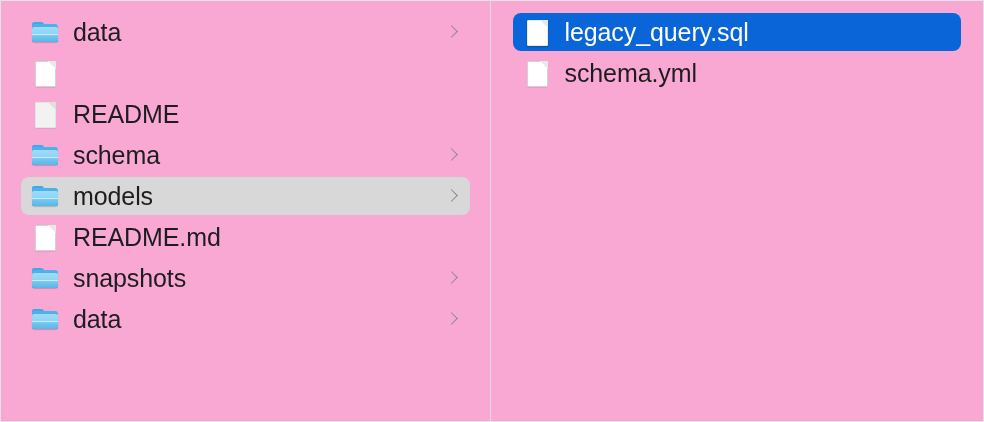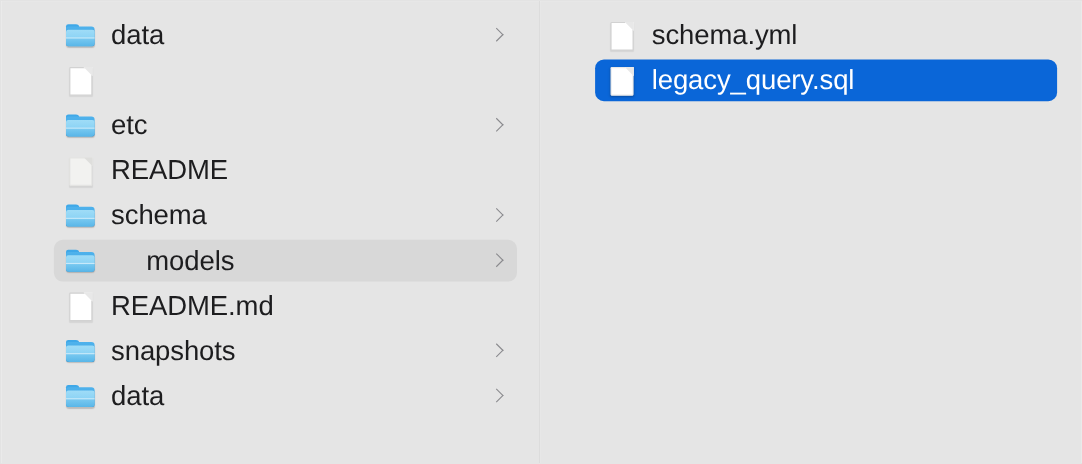--- a/index.html
+++ b/index.html
@@ -18,38 +18,37 @@
     background: #ffffff;
     border: 1px solid #e3e3e3;
     overflow: hidden;
     display: flex;
   }
 
   .column {
     position: relative;
     height: 100%;
     padding-top: 9px;
-    background: #e5e5e5;
-    padding-left: 28px;
+    background: #f9a8d4;
   }
   .column-left  { width: 490px; border-right: 1px solid #dcdcdc; }
   .column-right { width: 493px; }
 
   .row {
     position: relative;
     display: flex;
     align-items: center;
     height: 38px;
     margin: 3px 20px 3px 20px;
     padding: 0 12px 0 10px;
     border-radius: 8px;
   }
   .column-right .row { margin-left: 22px; margin-right: 22px; }
 
-  .row.selected-gray { background: #d8d8d8; gap: 32px; }
+  .row.selected-gray { background: #d8d8d8; }
   .row.selected-blue { background: #0a66d8; }
 
   
   .icon {
     position: relative;
     flex: 0 0 auto;
     width: 29px;
     height: 29px;
     margin-right: 13px;
   }
@@ -169,29 +168,20 @@
         <span class="chevron"></span>
       </div>
       <div class="row">
         <span class="icon">
           <span class="doc"></span>
         </span>
         <span class="chevron hidden"></span>
       </div>
       <div class="row">
         <span class="icon">
-          <span class="folder-tab"></span>
-          <span class="folder-back"></span>
-          <span class="folder-front"></span>
-        </span>
-        <span class="label">etc</span>
-        <span class="chevron"></span>
-      </div>
-      <div class="row">
-        <span class="icon">
           <span class="doc doc-plain"></span>
         </span>
         <span class="label">README</span>
         <span class="chevron hidden"></span>
       </div>
       <div class="row">
         <span class="icon">
           <span class="folder-tab"></span>
           <span class="folder-back"></span>
           <span class="folder-front"></span>
@@ -228,28 +218,28 @@
         <span class="icon">
           <span class="folder-tab"></span>
           <span class="folder-back"></span>
           <span class="folder-front"></span>
         </span>
         <span class="label">data</span>
         <span class="chevron"></span>
       </div>
     </div>
   <div class="column column-right">
+      <div class="row selected-blue">
+        <span class="icon">
+          <span class="doc"></span>
+        </span>
+        <span class="label">legacy_query.sql</span>
+        <span class="chevron hidden"></span>
+      </div>
       <div class="row">
         <span class="icon">
           <span class="doc"></span>
         </span>
         <span class="label">schema.yml</span>
-        <span class="chevron hidden"></span>
-      </div>
-      <div class="row selected-blue">
-        <span class="icon">
-          <span class="doc"></span>
-        </span>
-        <span class="label">legacy_query.sql</span>
         <span class="chevron hidden"></span>
       </div>
     </div>
 </div>
 
 </body></html>

